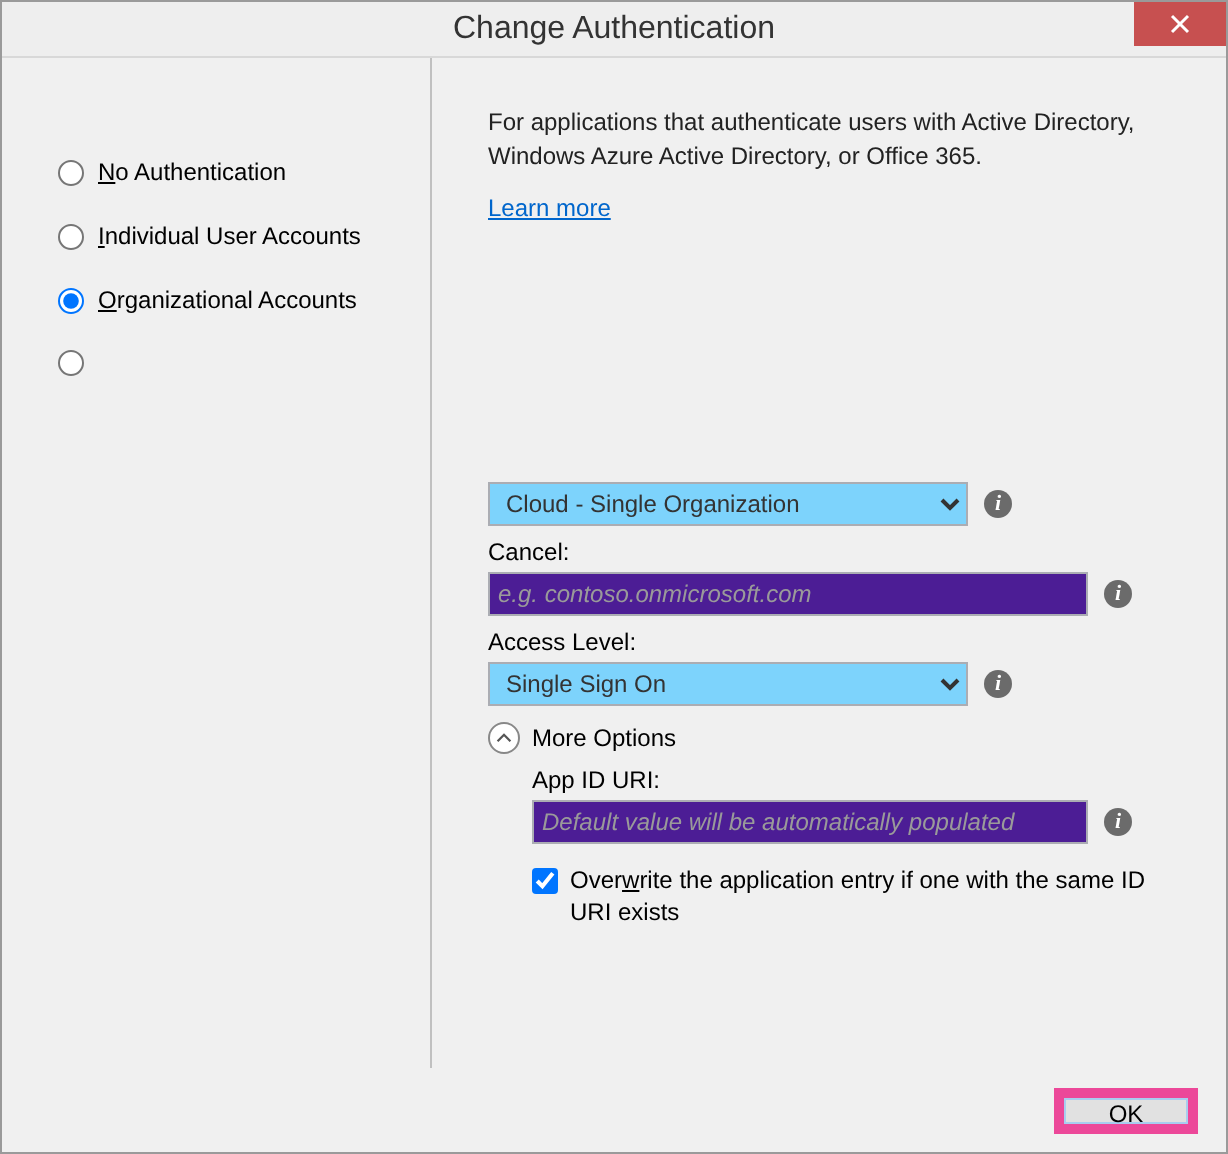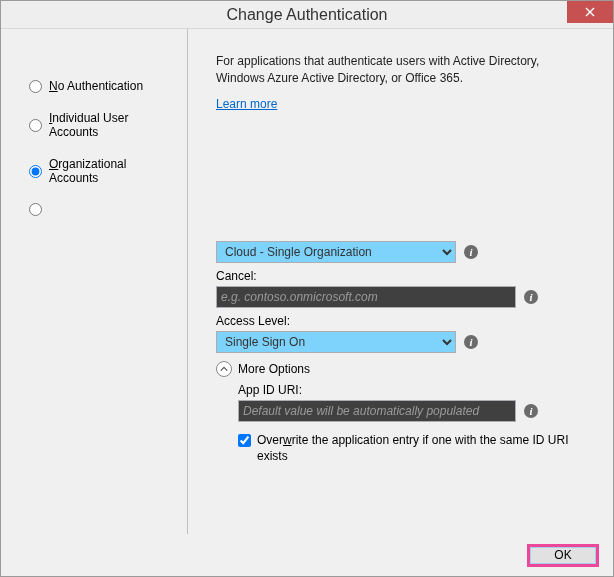--- a/index.html
+++ b/index.html
@@ -38,21 +38,21 @@
     position: absolute;
     right: 0;
     top: 0;
   }
   .close-btn svg { stroke: #fff; stroke-width: 1.5; }
   .content {
     display: flex;
     height: 505px;
   }
   .left-pane {
-    width: 187px;
+    width: 215px;
     padding: 50px 18px 10px 28px;
     border-right: 1px solid #c0c0c0;
   }
   .right-pane {
     flex: 1;
     padding: 24px 22px 10px 28px;
     display: flex;
     flex-direction: column;
   }
   .radio-row {
@@ -72,21 +72,21 @@
     height: 22px;
     border: 1px solid #abadb3;
     background: #7dd3fc;
     font: inherit;
     padding: 0 4px;
     color: #333;
   }
   input[type="text"].placeholder-like {
     color: #9a9a9a;
     font-style: italic;
-    background: #404040;
+    background: #4c1d95;
   }
   .info-icon {
     width: 14px; height: 14px;
     border-radius: 50%;
     background: #6b6b6b;
     color: #fff;
     font-family: Georgia, serif;
     font-style: italic;
     font-weight: bold;
     font-size: 11px;
@@ -128,21 +128,21 @@
     gap: 8px;
   }
   .btn {
     min-width: 72px;
     height: 23px;
     border: 1px solid #adadad;
     background: #e1e1e1;
     font: inherit;
     cursor: pointer;
   }
-  .btn.primary { border: 3px solid #ec4899; box-shadow: 0 0 0 1px #a9cdef inset; }
+  .btn.primary { border: 5px solid #ec4899; box-shadow: 0 0 0 1px #a9cdef inset; }
   select { appearance: auto; }
   .sel-w { width: 240px; }
   .txt-w { width: 300px; }
   u.accel { text-decoration: underline; }
 </style>
 </head>
 <body>
 
 <div class="titlebar">
   <span class="title">Change Authentication</span>

